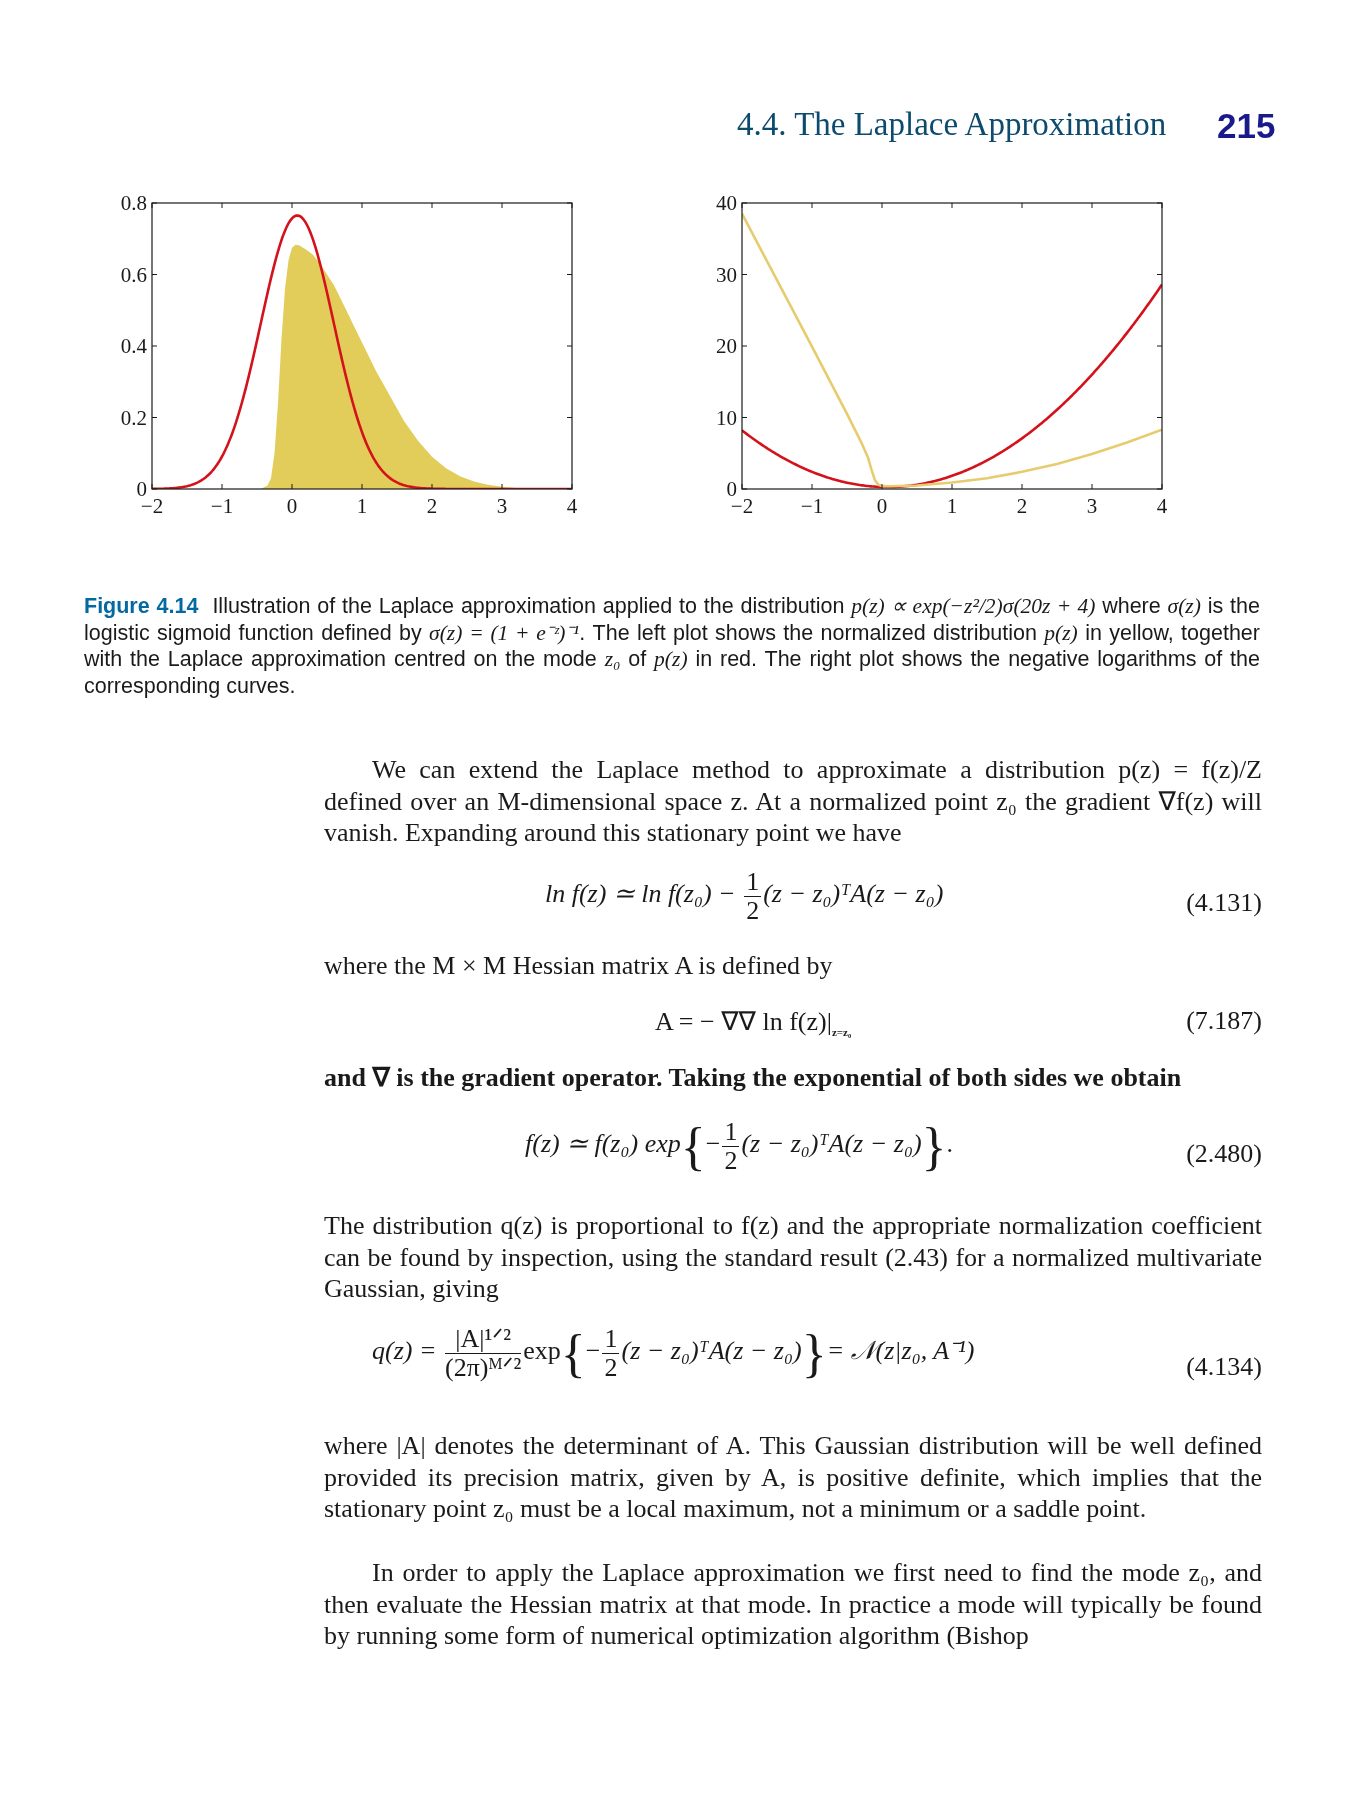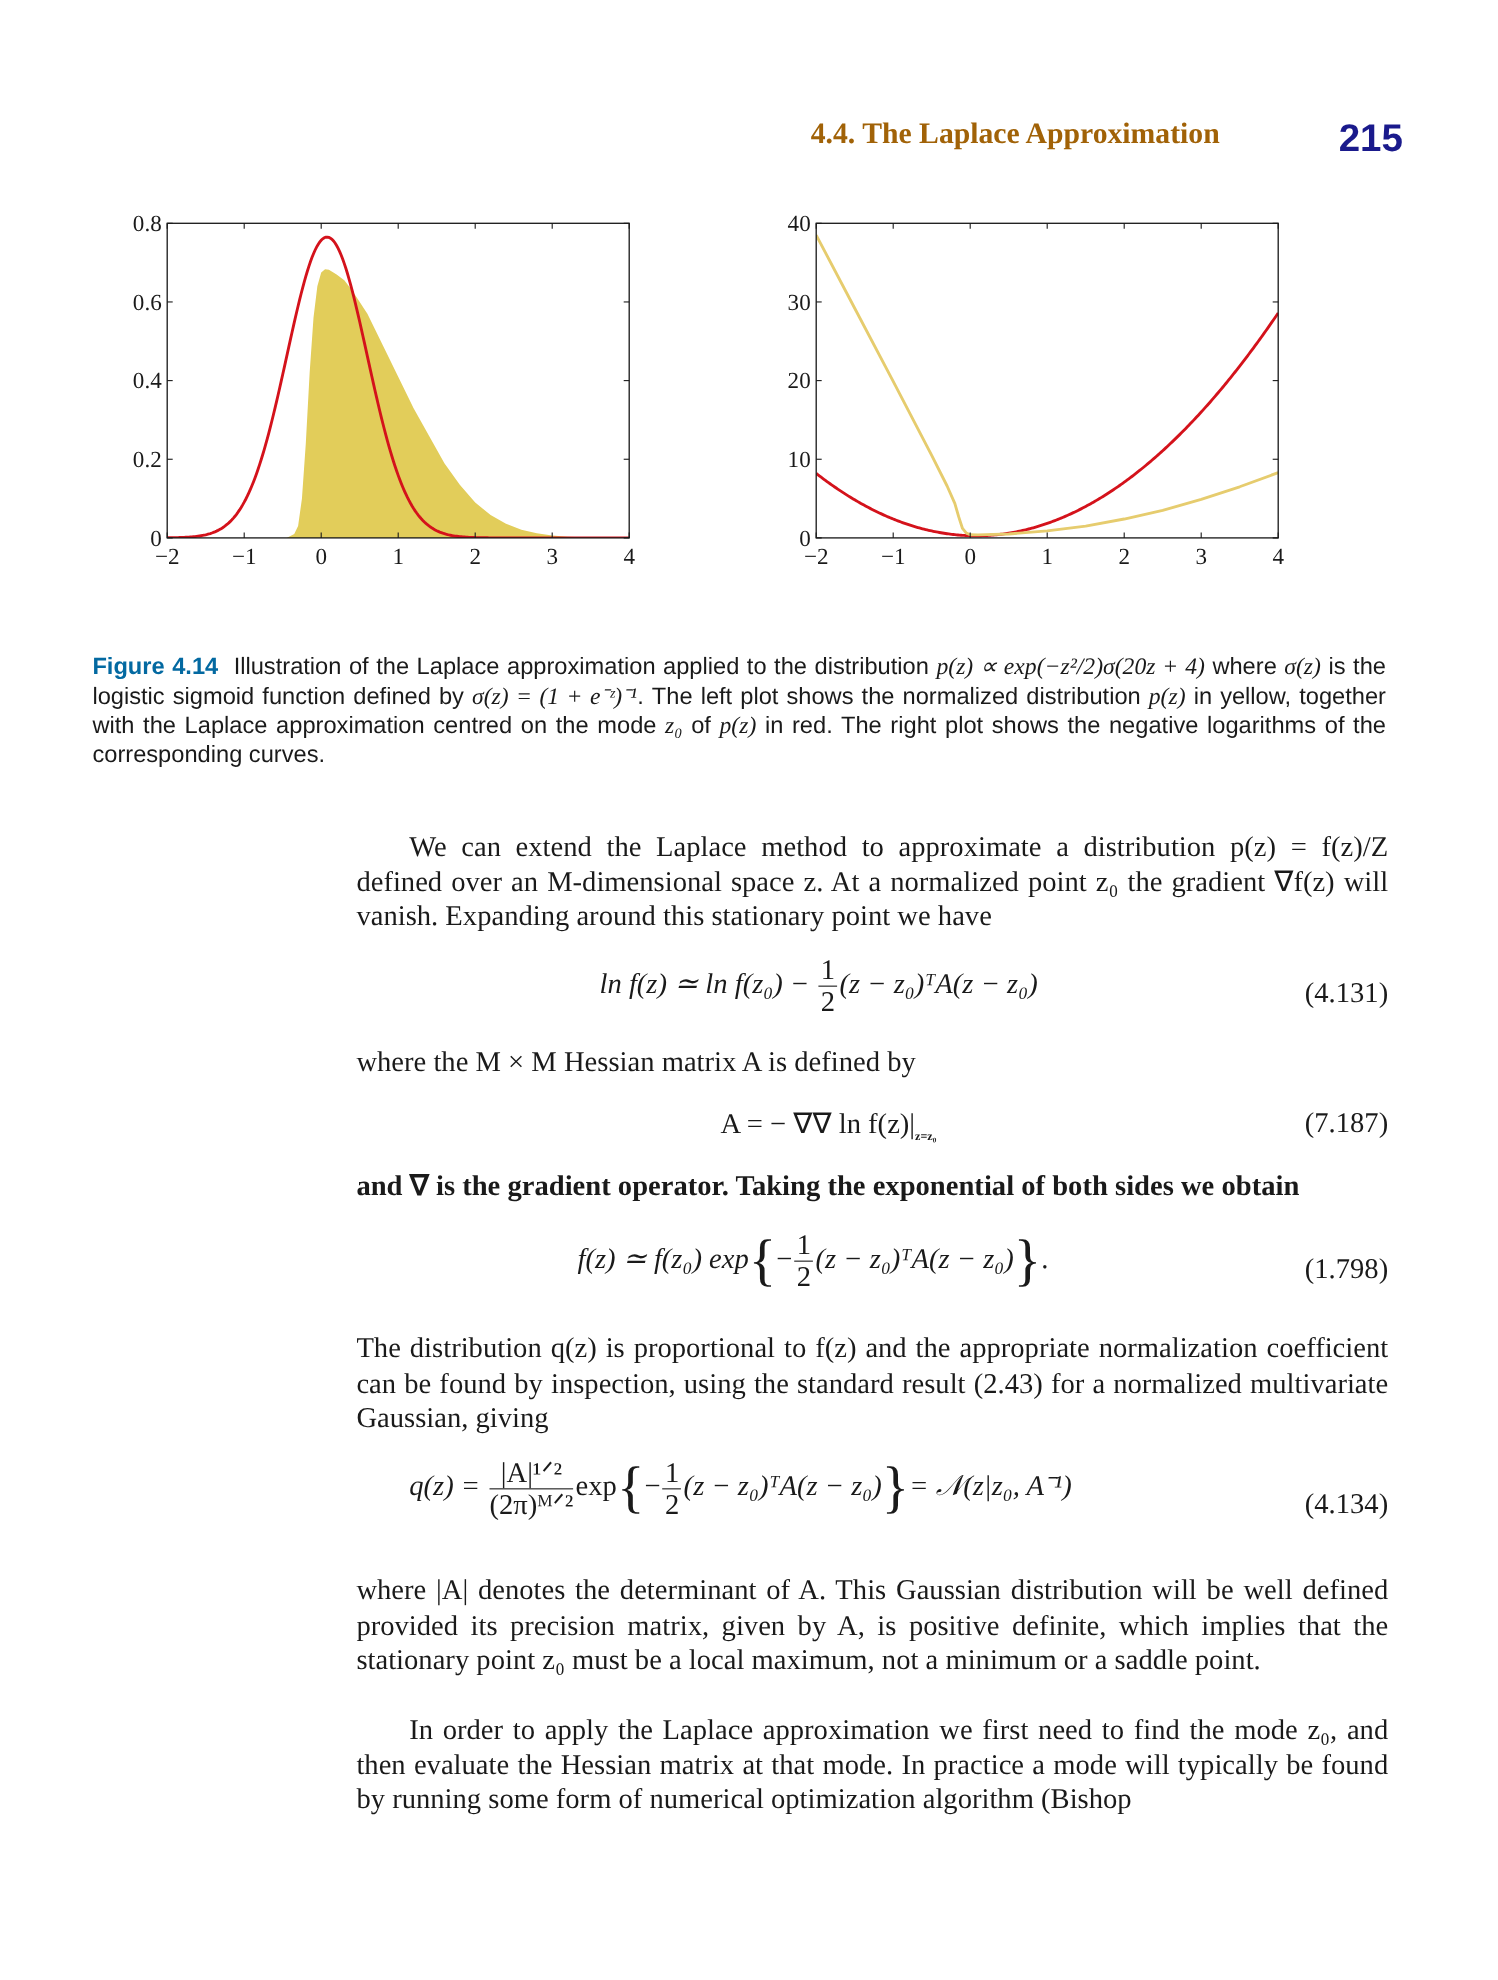--- a/index.html
+++ b/index.html
@@ -1,18 +1,18 @@
 <!DOCTYPE html>
 <html><head>
 <meta charset="utf-8">
 <style>
   html, body { margin:0; padding:0; background:#fff; }
   body { width:1362px; height:1800px; position:relative; overflow:hidden;
          font-family:"Liberation Serif", serif; color:#1a1a1a; }
-  .header-title { position:absolute; left:737px; top:106px; font-size:27px; font-weight:bold; color:#a16207; }
+  .header-title { position:absolute; left:737px; top:106px; font-size:33px; font-weight:normal; color:#0c4a6e; }
   .header-page { position:absolute; left:1217px; top:106px; font-size:35px; font-weight:bold; color:#1a1a8c; font-family:"Liberation Sans", sans-serif; }
   svg.plot { position:absolute; top:195px; }
   #plot-left { left:100px; }
   #plot-right { left:690px; }
   .tick-label { font-family:"Liberation Serif", serif; font-size:21px; fill:#1a1a1a; }
   .caption { position:absolute; left:84px; top:593px; width:1176px; font-family:"Liberation Sans", sans-serif;
              font-size:21.5px; line-height:26.5px; text-align:justify; color:#1a1a1a; }
   .caption .fig-label { color:#0369a1; font-weight:bold; margin-right:14px; }
   .math { font-family:"Liberation Serif", serif; font-style:italic; }
   .mrm { font-family:"Liberation Serif", serif; font-style:normal; }
@@ -142,21 +142,21 @@
 <div class="eq" style="left:655px; top:1006px;">
   <span class="mrm">A = − ∇∇ ln f(z)|</span><sub class="mrm bold">z=z₀</sub>
 </div>
 <div class="eqnum" style="top:1006px;">(7.187)</div>
 
 <div class="para" style="top:1062px;font-weight:bold;">and ∇ is the gradient operator. Taking the exponential of both sides we obtain</div>
 
 <div class="eq" style="left:525px; top:1118px;">
   <span class="math">f(z) ≃ f(z₀) exp</span><span class="brace">{</span><span class="mrm">−</span><span class="frac mrm"><span class="num">1</span><span>2</span></span><span class="math">(z − z₀)ᵀA(z − z₀)</span><span class="brace">}</span><span class="mrm">.</span>
 </div>
-<div class="eqnum" style="top:1139px;">(1.798)</div>
+<div class="eqnum" style="top:1139px;">(2.480)</div>
 
 <div class="para" style="top:1210px;">The distribution q(z) is proportional to f(z) and the appropriate normalization coefficient can be found by inspection, using the standard result (2.43) for a normalized multivariate Gaussian, giving</div>
 
 <div class="eq" style="left:372px; top:1325px;">
   <span class="math">q(z) = </span><span class="frac mrm"><span class="num">|A|¹ᐟ²</span><span>(2π)ᴹᐟ²</span></span><span class="mrm">exp</span><span class="brace">{</span><span class="mrm">−</span><span class="frac mrm"><span class="num">1</span><span>2</span></span><span class="math">(z − z₀)ᵀA(z − z₀)</span><span class="brace">}</span><span class="math">= 𝒩(z|z₀, A⁻¹)</span>
 </div>
 <div class="eqnum" style="top:1352px;">(4.134)</div>
 
 <div class="para" style="top:1430px;">where |A| denotes the determinant of A. This Gaussian distribution will be well defined provided its precision matrix, given by A, is positive definite, which implies that the stationary point z₀ must be a local maximum, not a minimum or a saddle point.</div>
 <div class="para indent" style="top:1557px;">In order to apply the Laplace approximation we first need to find the mode z₀, and then evaluate the Hessian matrix at that mode. In practice a mode will typically be found by running some form of numerical optimization algorithm (Bishop</div>

